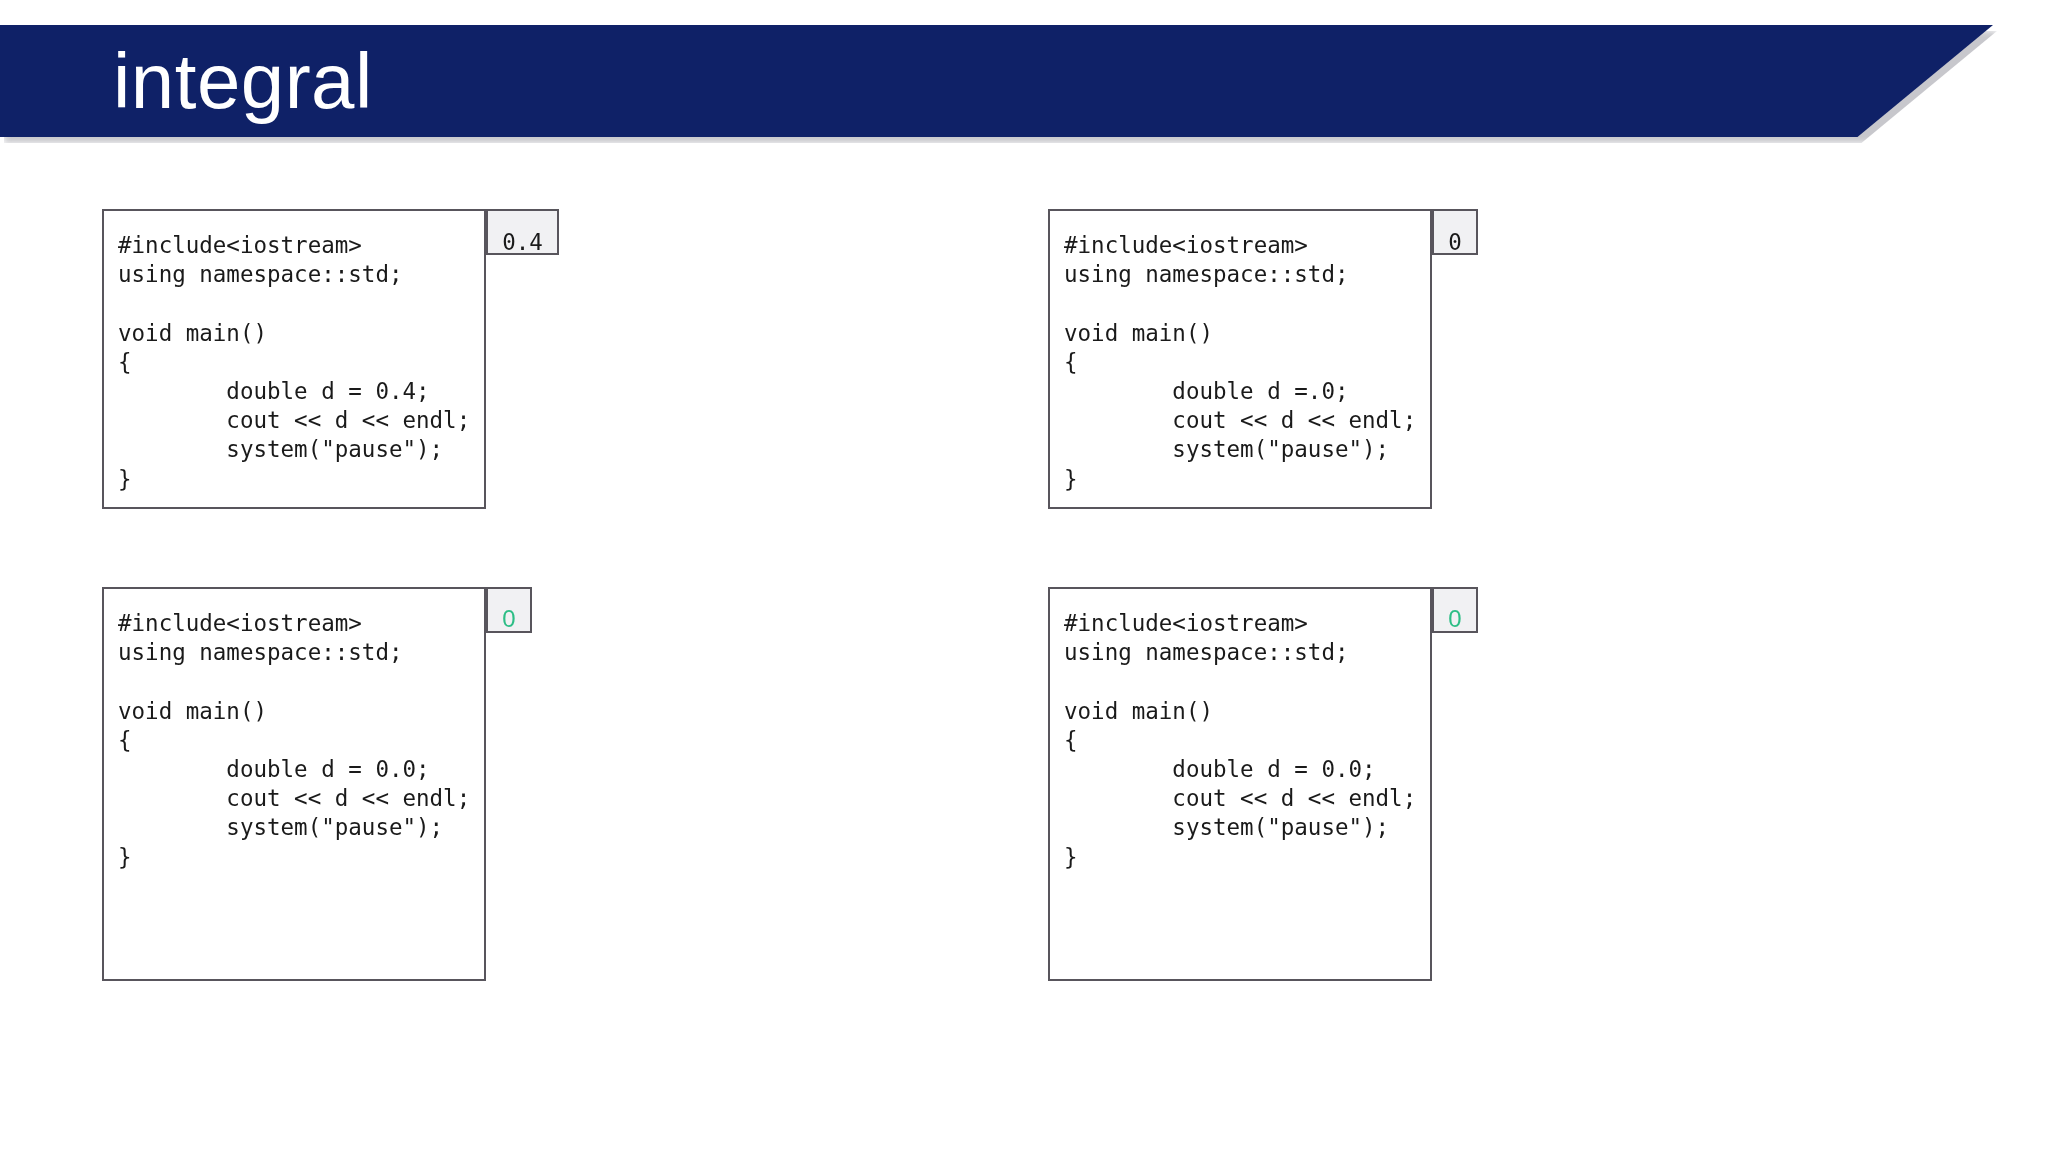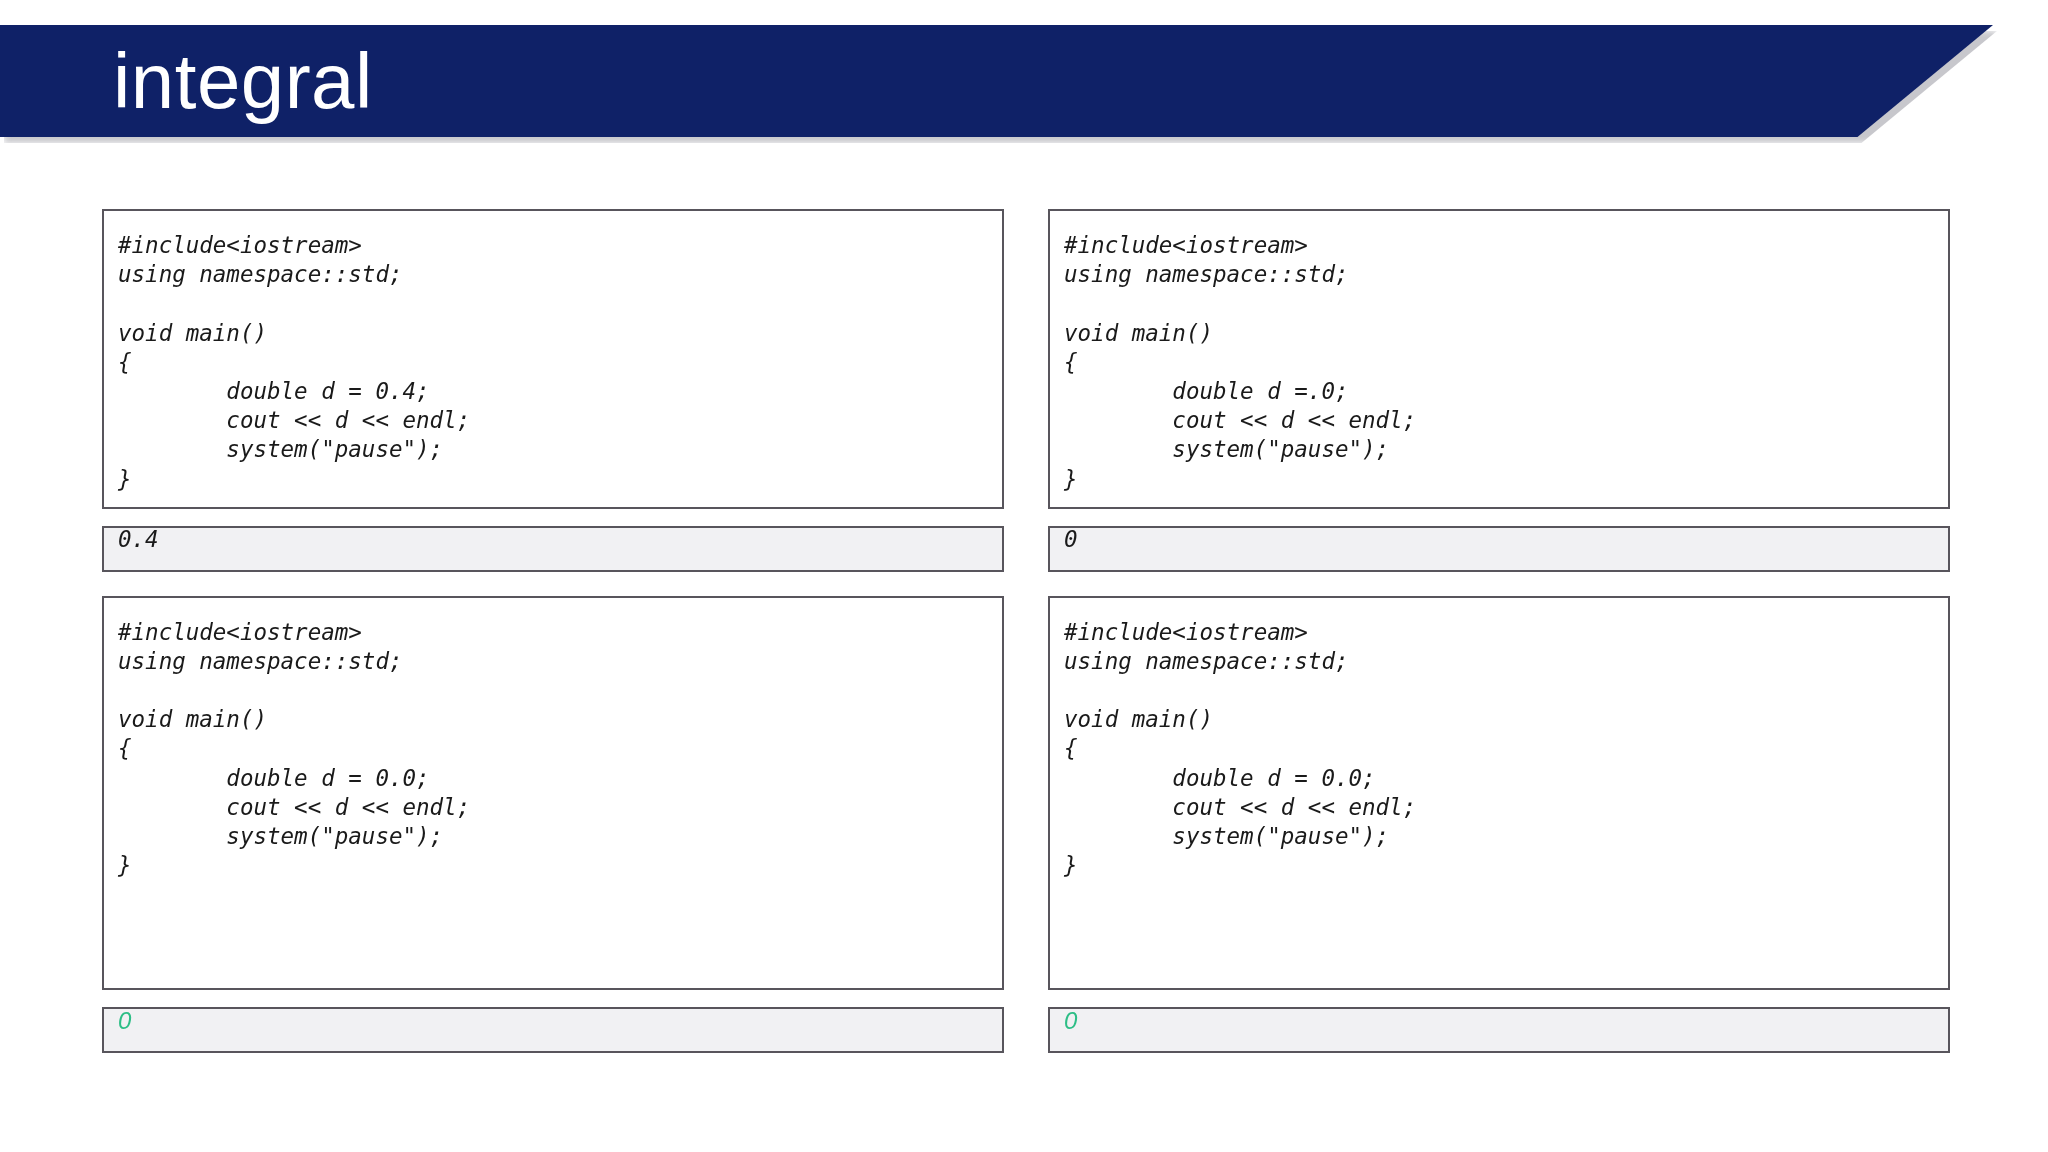--- a/index.html
+++ b/index.html
@@ -67,22 +67,21 @@
     width: 1848px;
     height: 850px;
     display: grid;
     grid-template-columns: 902px 902px;
     grid-template-rows: auto auto;
     column-gap: 44px;
     row-gap: 0px;
   }
   .cell {
     display: flex;
-    flex-direction: column;
-    font-style: italic;
+    flex-direction: row;
   }
   .cell.row-top { margin-bottom: 0; }
 
   .code-panel {
     border: 2px solid #58555c;
     background: #ffffff;
     box-sizing: border-box;
     padding: 20px 14px 14px 14px;
   }
   .code-panel.tall  { height: 394px; }
@@ -97,23 +96,22 @@
     white-space: pre;
     letter-spacing: 0px;
   }
 
   .output-bar {
     border: 2px solid #58555c;
     background: #f1f1f3;
     box-sizing: border-box;
     height: 46px;
     display: flex;
-    align-items: flex-start;
+    align-items: flex-end;
     padding: 0 14px;
-    margin-top: 17px;
   }
   .output-text {
     font-family: "DejaVu Sans Mono", monospace;
     font-size: 22.5px;
     line-height: 1;
     color: #1a1a1a;
   }
   .output-text.green {
     color: #2dbe86;
     font-family: "Liberation Sans", sans-serif;

